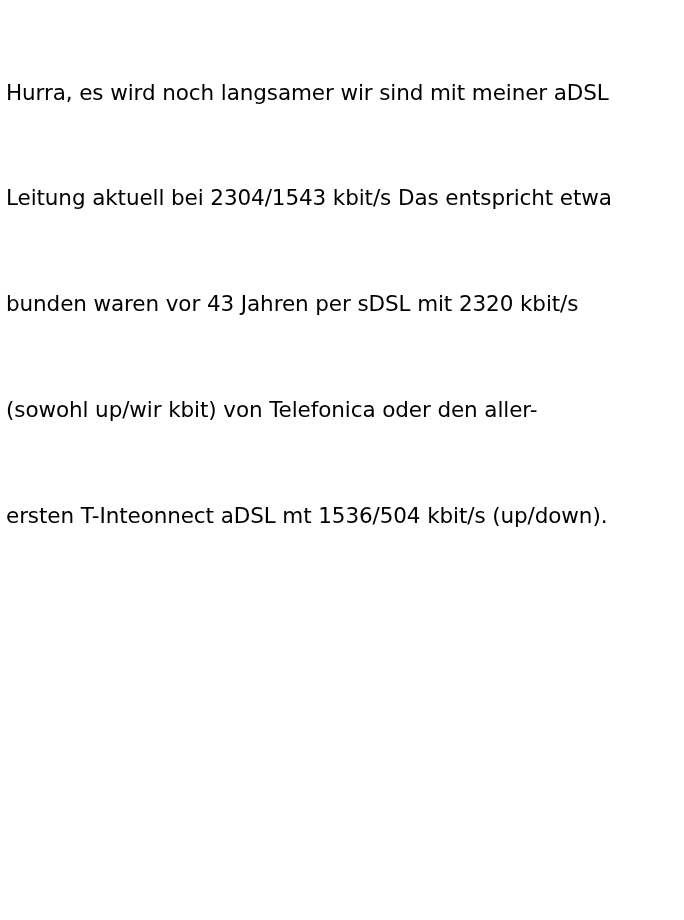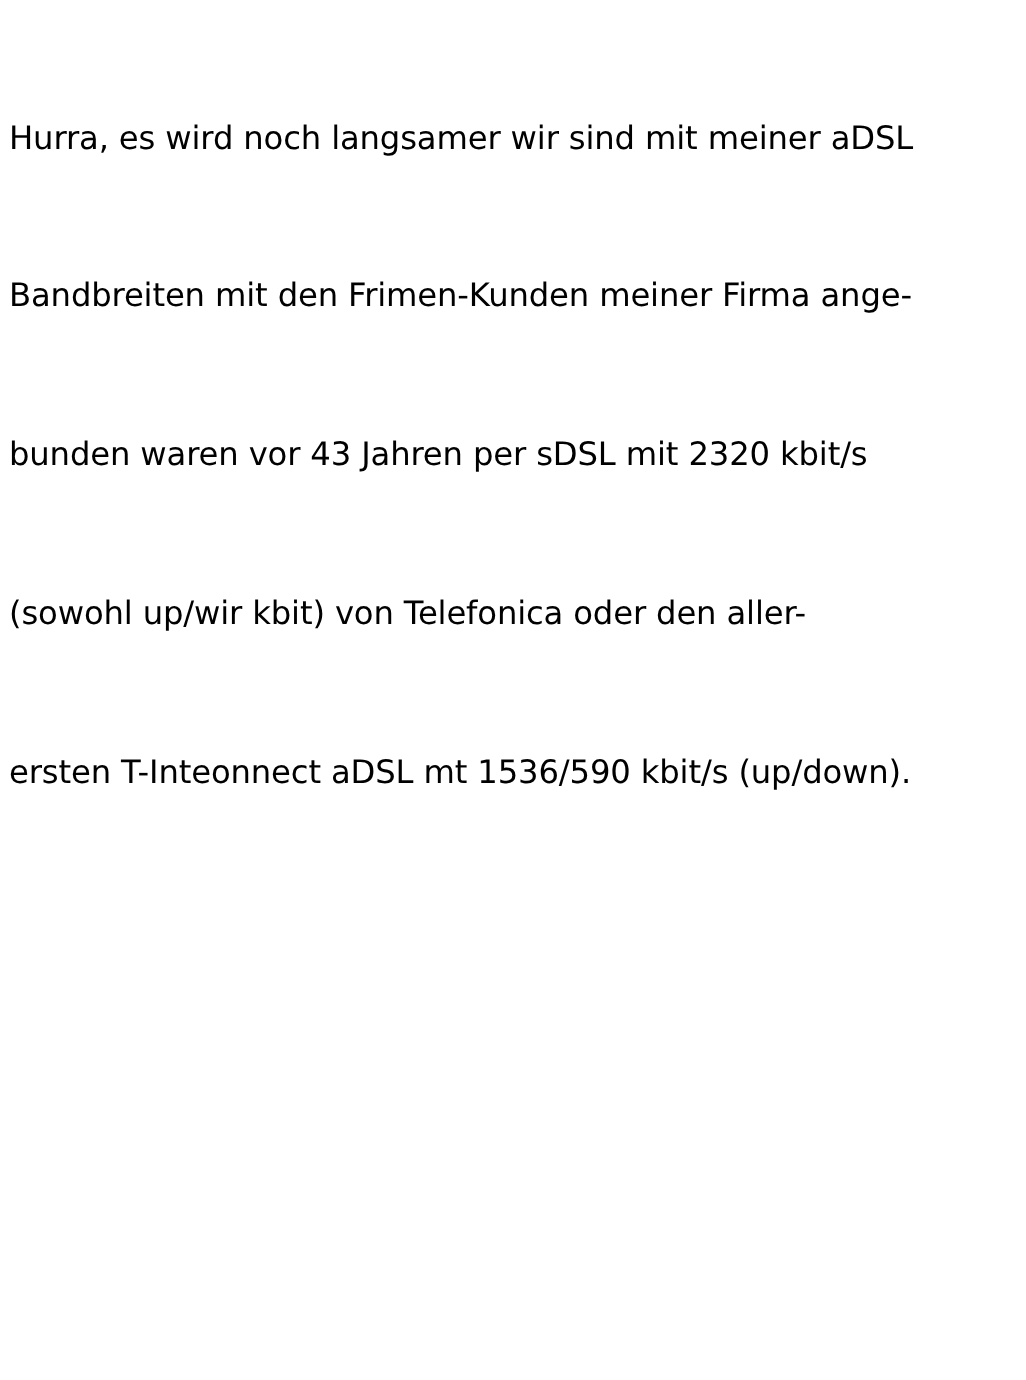--- a/index.html
+++ b/index.html
@@ -35,24 +35,24 @@
     font-size: 21.5px;
     line-height: 35.3px;
   }
 </style>
 </head>
 <body>
 
 <div class="page">
   <div class="text-block">
     <span class="line">Hurra, es wird noch langsamer wir sind mit meiner aDSL</span>
-    <span class="line">Bandbreiten mit den Frimen-Kunden meiner Firma ange-</span>
+    <span class="line">Leitung aktuell bei 2304/1543 kbit/s Das entspricht etwa</span>
     <span class="line">bunden waren vor 43 Jahren per sDSL mit 2320 kbit/s</span>
     <span class="line">(sowohl up/wir kbit) von Telefonica oder den aller-</span>
-    <span class="line">ersten T-Inteonnect aDSL mt 1536/590 kbit/s (up/down).</span>
+    <span class="line">ersten T-Inteonnect aDSL mt 1536/504 kbit/s (up/down).</span>
     
     
     
     
     
     
     
     
     
     

